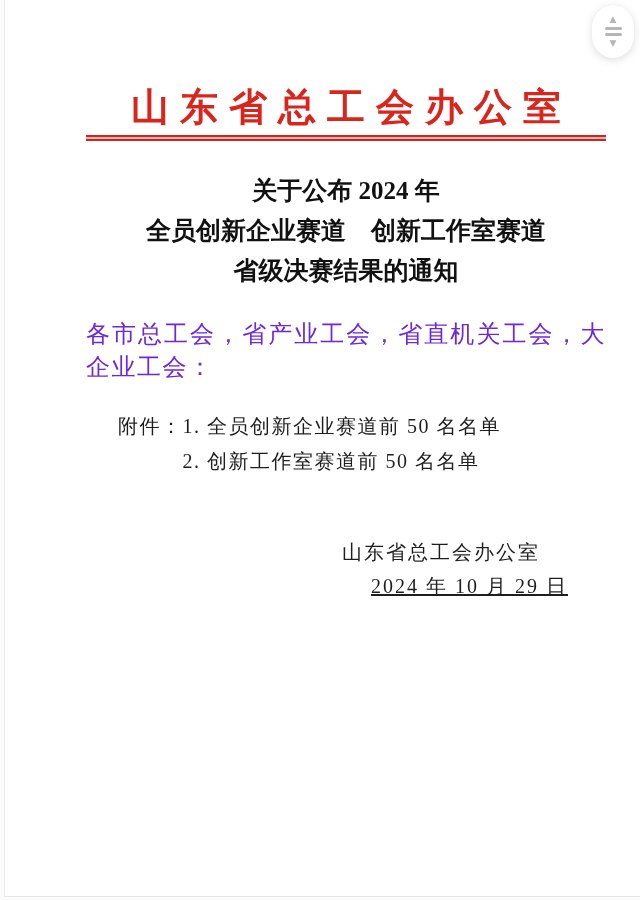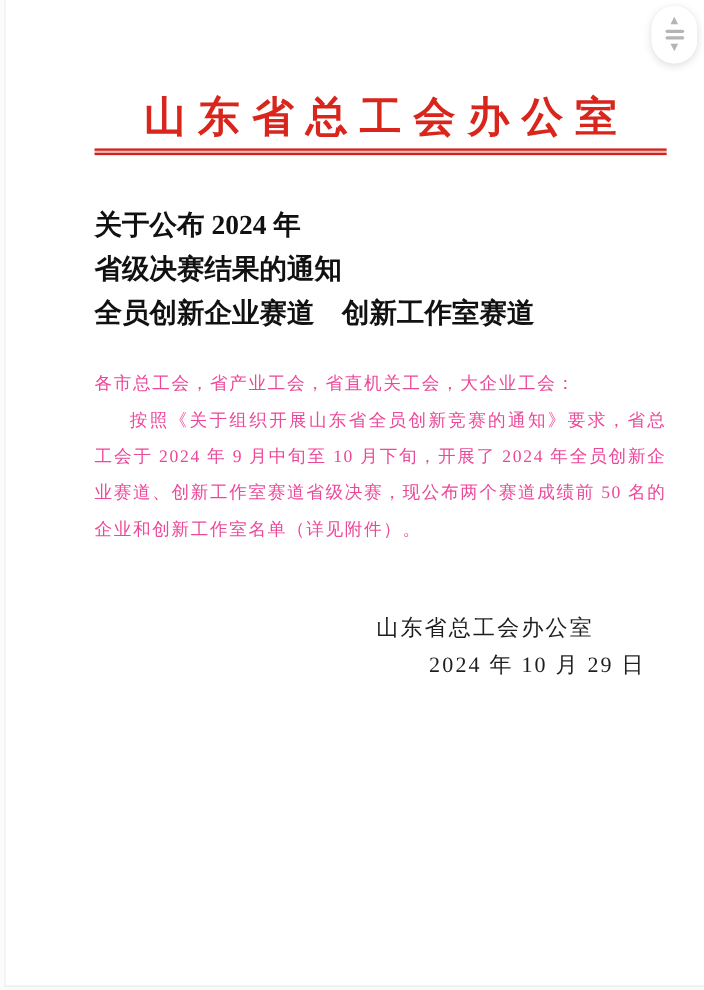--- a/index.html
+++ b/index.html
@@ -34,31 +34,32 @@
   }
   .double-rule {
     margin-top: 5px;
     height: 2px;
     background: #f2b9b4;
     border-top: 2px solid #d0241f;
     border-bottom: 2px solid #d0241f;
   }
   
   .doc-title {
-    margin-top: 45px;
+    margin-top: 30px;
+    text-align: center;
     color: #111111;
     font-size: 25px;
     font-weight: 700;
     line-height: 40px;
   }
   
   .body-text {
     margin-top: 27px;
-    color: #ec4899;
-    font-size: 16px;
+    color: #6d28d9;
+    font-size: 24px;
     line-height: 33px;
     letter-spacing: 1.5px;
     text-align: justify;
   }
   .body-text p {
     margin: 0;
     text-indent: 2em;
   }
   .salutation {
     margin: 0;
@@ -79,21 +80,21 @@
   
   .signoff {
     margin-top: 56px;
     text-align: right;
     color: #1e1e1e;
     font-size: 20px;
     letter-spacing: 2px;
     line-height: 34px;
   }
   .signoff .org { margin-right: 66px; }
-  .signoff .date { margin-right: 19px; }
+  .signoff .date { margin-right: 38px; text-decoration: underline; }
   
   .scroll-widget {
     position: absolute;
     top: 5px;
     right: 6px;
     width: 42px;
     height: 53px;
     background: #ffffff;
     border-radius: 21px;
     box-shadow: 0 2px 8px rgba(0,0,0,0.13), 0 0 1px rgba(0,0,0,0.08);
@@ -121,29 +122,35 @@
 <body>
 
 <div class="page">
 
   <div class="letterhead">山东省总工会办公室</div>
 
   <div class="double-rule"></div>
 
   <div class="doc-title">
     <div>关于公布 2024 年</div>
+    <div>全员创新企业赛道　创新工作室赛道</div>
     <div>省级决赛结果的通知</div>
-    <div>全员创新企业赛道　创新工作室赛道</div>
   </div>
 
   <div class="body-text">
     <p class="salutation">各市总工会，省产业工会，省直机关工会，大企业工会：</p>
-    <p>按照《关于组织开展山东省全员创新竞赛的通知》要求，省总工会于 2024 年 9 月中旬至 10 月下旬，开展了 2024 年全员创新企业赛道、创新工作室赛道省级决赛，现公布两个赛道成绩前 50 名的企业和创新工作室名单（详见附件）。</p>
   </div>
 
+  <div class="attachments">
+    <span class="att-label">附件：</span>
+    <span class="att-items">
+      <div>1. 全员创新企业赛道前 50 名名单</div>
+      <div>2. 创新工作室赛道前 50 名名单</div>
+    </span>
+  </div>
 
   <div class="signoff">
     <div class="org">山东省总工会办公室</div>
     <div class="date">2024 年 10 月 29 日</div>
   </div>
 
 </div>
 
 <div class="scroll-widget">
   <span class="tri">▲</span>

